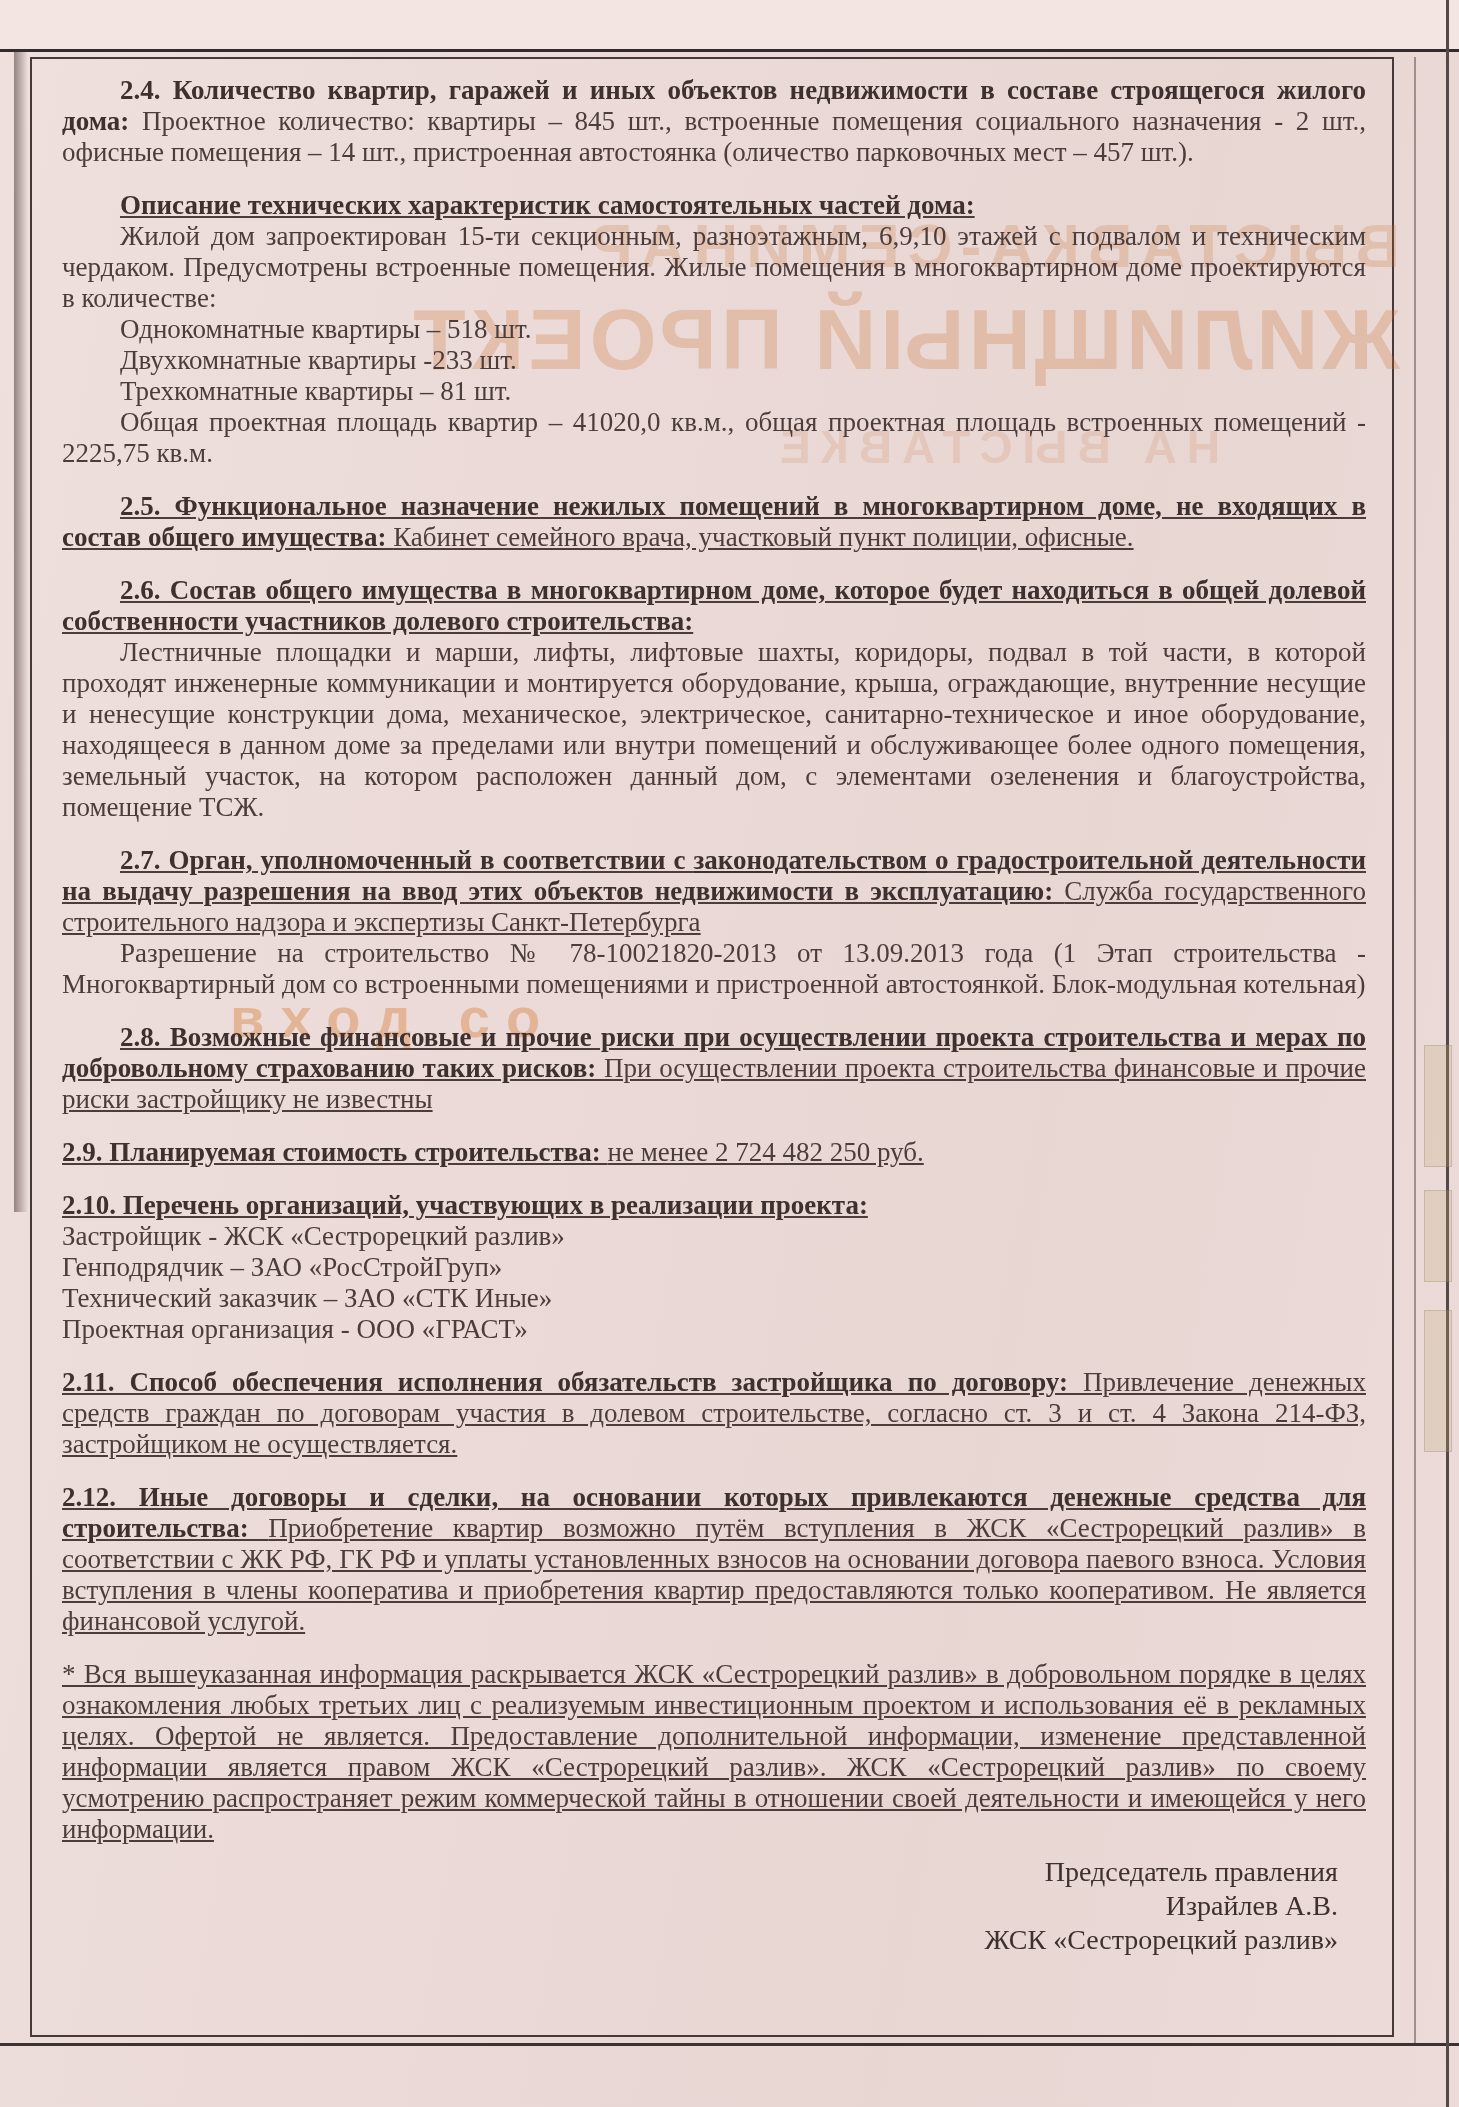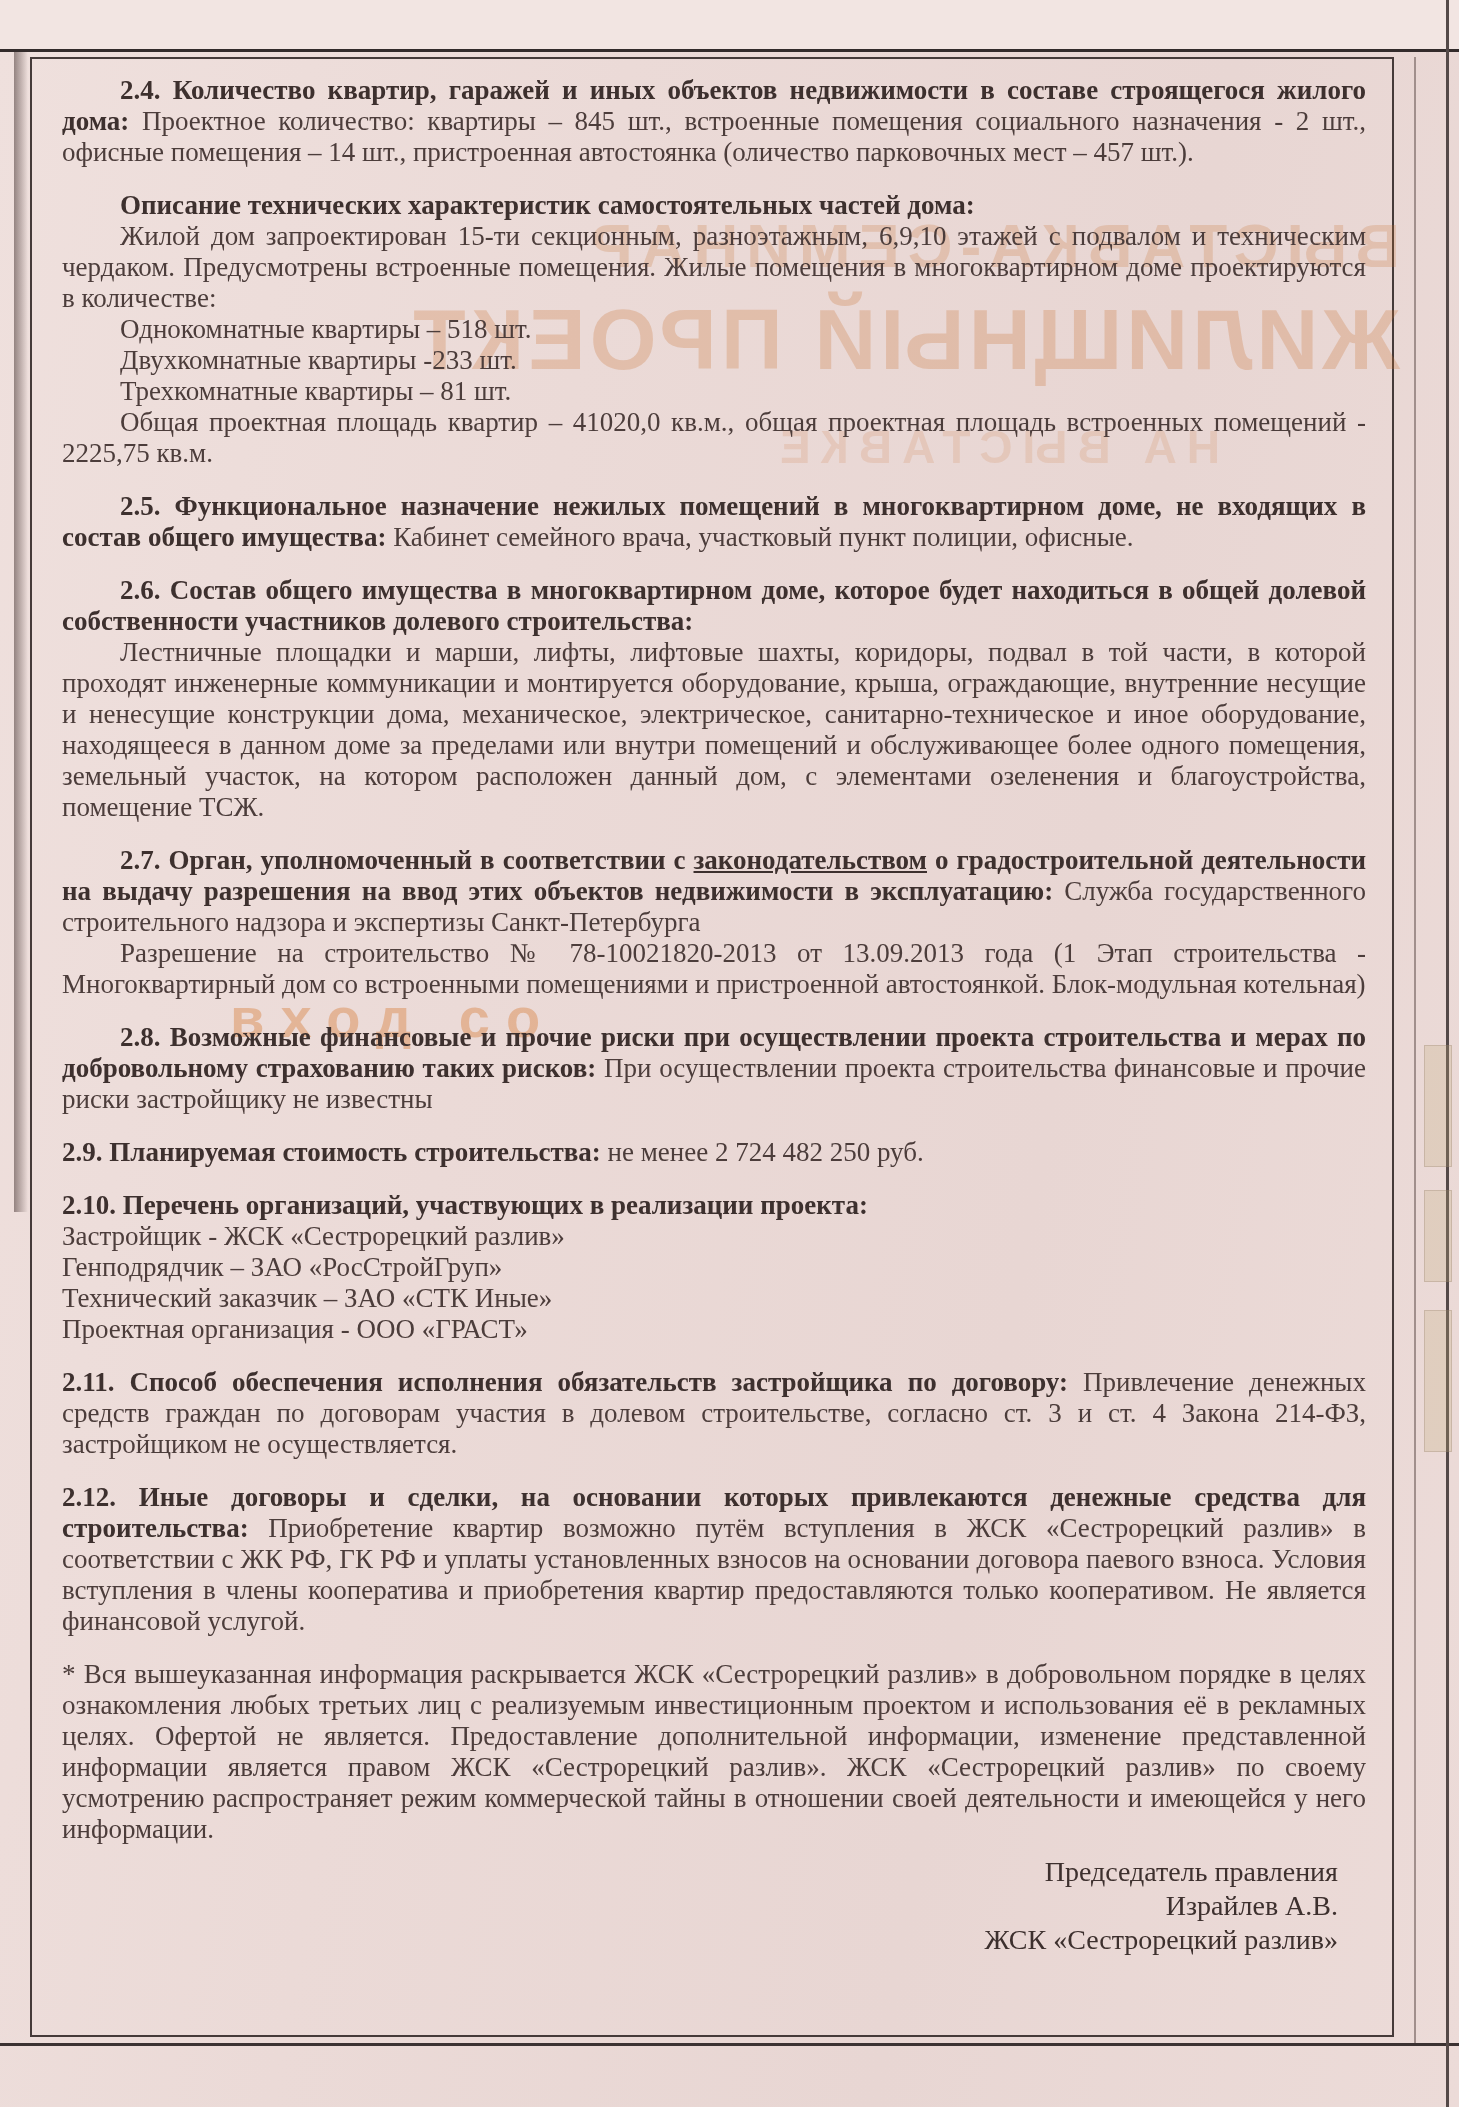--- a/index.html
+++ b/index.html
@@ -17,21 +17,21 @@
     background:linear-gradient(to right,rgba(58,40,38,0.5),rgba(58,40,38,0.0));}
   .frame{
     position:absolute;left:30px;top:57px;width:1364px;height:1980px;box-sizing:border-box;
     border:2px solid #453a39;padding:16px 26px 8px 30px;
   }
   .doc{position:relative;z-index:2;}
   .p{margin:0;font-size:27px;line-height:31px;color:#4c3d3b;text-align:justify;}
   .p .b{font-weight:bold;color:#3d302e;}
   .p .u{text-decoration:underline;}
   .indent{text-indent:58px;}
-  .gap{margin-top:22px;}
+  .gap{margin-top:22px;text-decoration:underline;}
   .signature{margin-top:10px;text-align:right;font-weight:normal;color:#3d302e;
     font-size:28px;line-height:34px;padding-right:28px;}
   
   .bleed{position:absolute;z-index:1;font-weight:bold;white-space:nowrap;pointer-events:none;
     font-family:"Liberation Sans","DejaVu Sans",sans-serif;}
   .mirror{transform:scaleX(-1);}
   .bleed-1{left:400px;top:210px;width:1000px;font-size:62px;letter-spacing:8px;color:rgba(198,108,42,0.22);}
   .bleed-2{left:360px;top:290px;width:1040px;font-size:86px;letter-spacing:4px;color:rgba(202,112,46,0.26);}
   .bleed-3{left:520px;top:420px;width:700px;font-size:46px;letter-spacing:10px;color:rgba(198,108,42,0.15);}
   .bleed-4{left:230px;top:985px;font-size:56px;letter-spacing:16px;color:rgba(214,122,52,0.40);}

